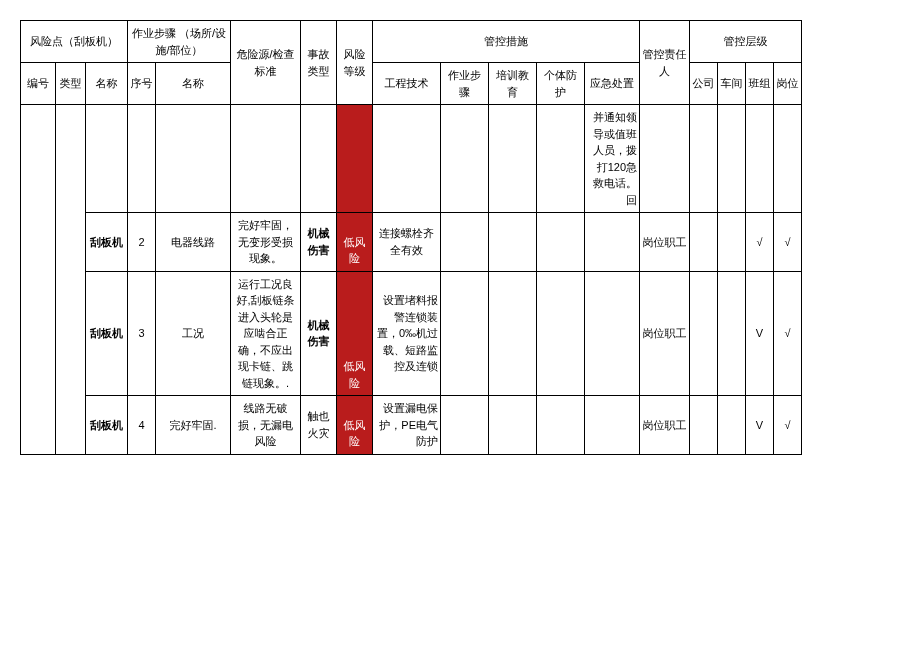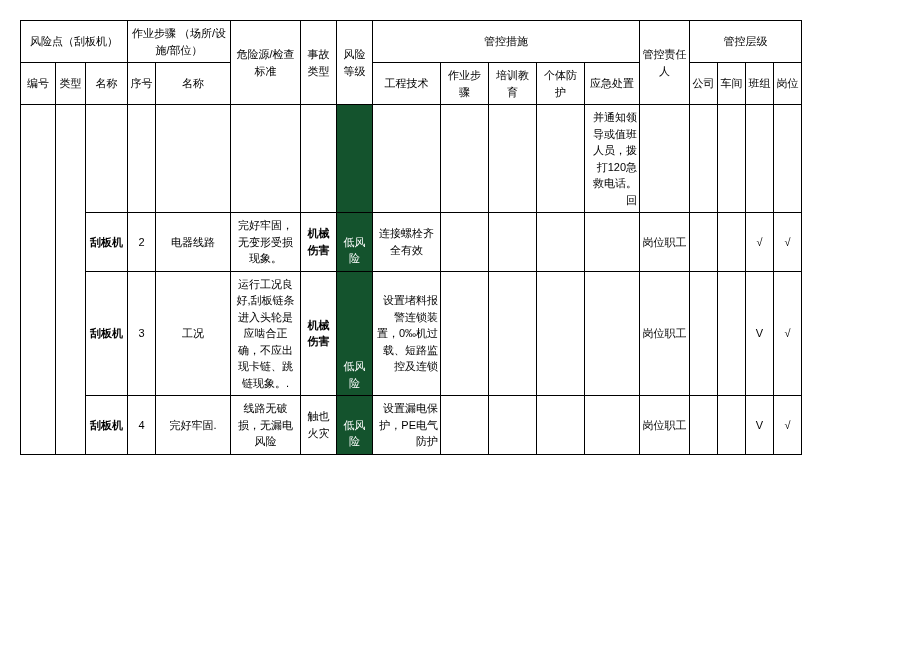--- a/index.html
+++ b/index.html
@@ -20,21 +20,21 @@
     text-align: center;
     vertical-align: middle;
     padding: 4px 2px;
     word-wrap: break-word;
     line-height: 1.5;
   }
   th {
     font-weight: normal;
   }
   .risk-cell {
-    background: #14532d;
+    background: #b91c1c;
     color: #fff;
     vertical-align: bottom;
     padding-bottom: 4px;
   }
   .bold { font-weight: bold; }
   col.c-id    { width: 35px; }
   col.c-type  { width: 30px; }
   col.c-name  { width: 42px; }
   col.c-seq   { width: 28px; }
   col.c-step  { width: 75px; }

